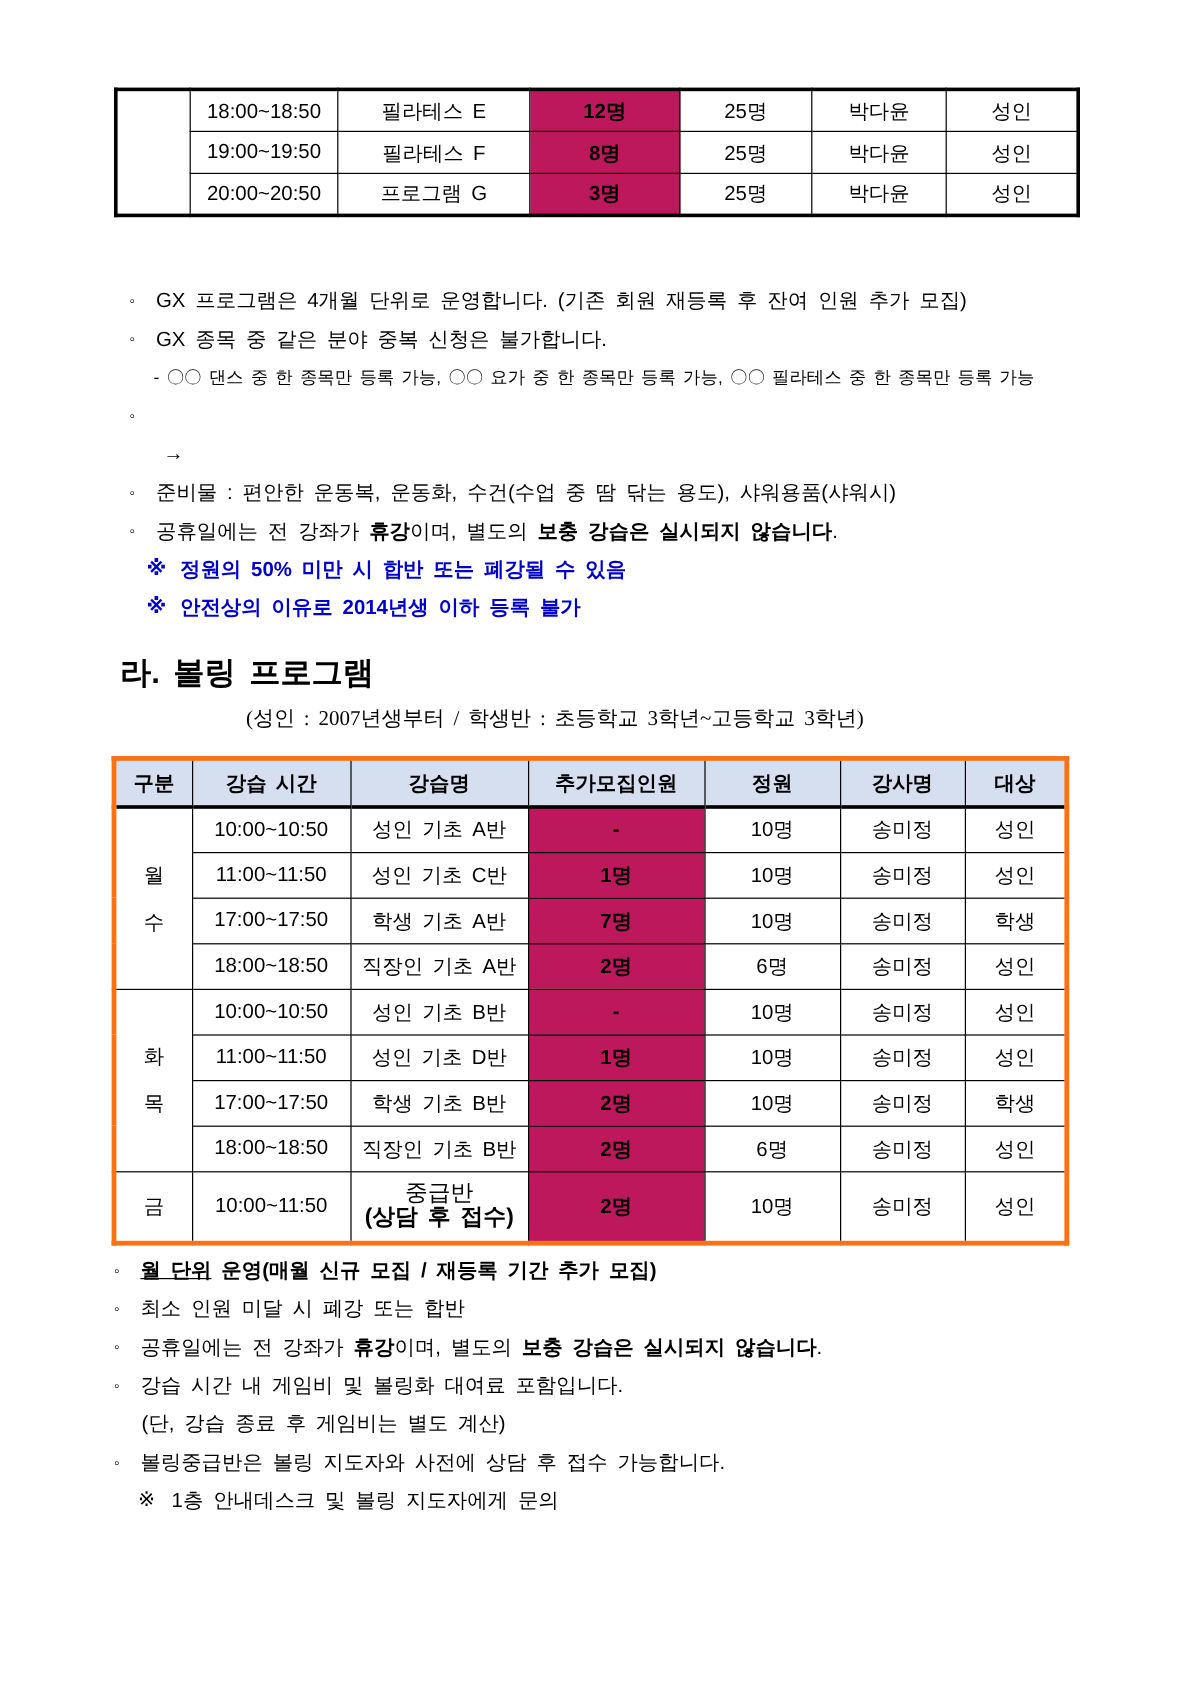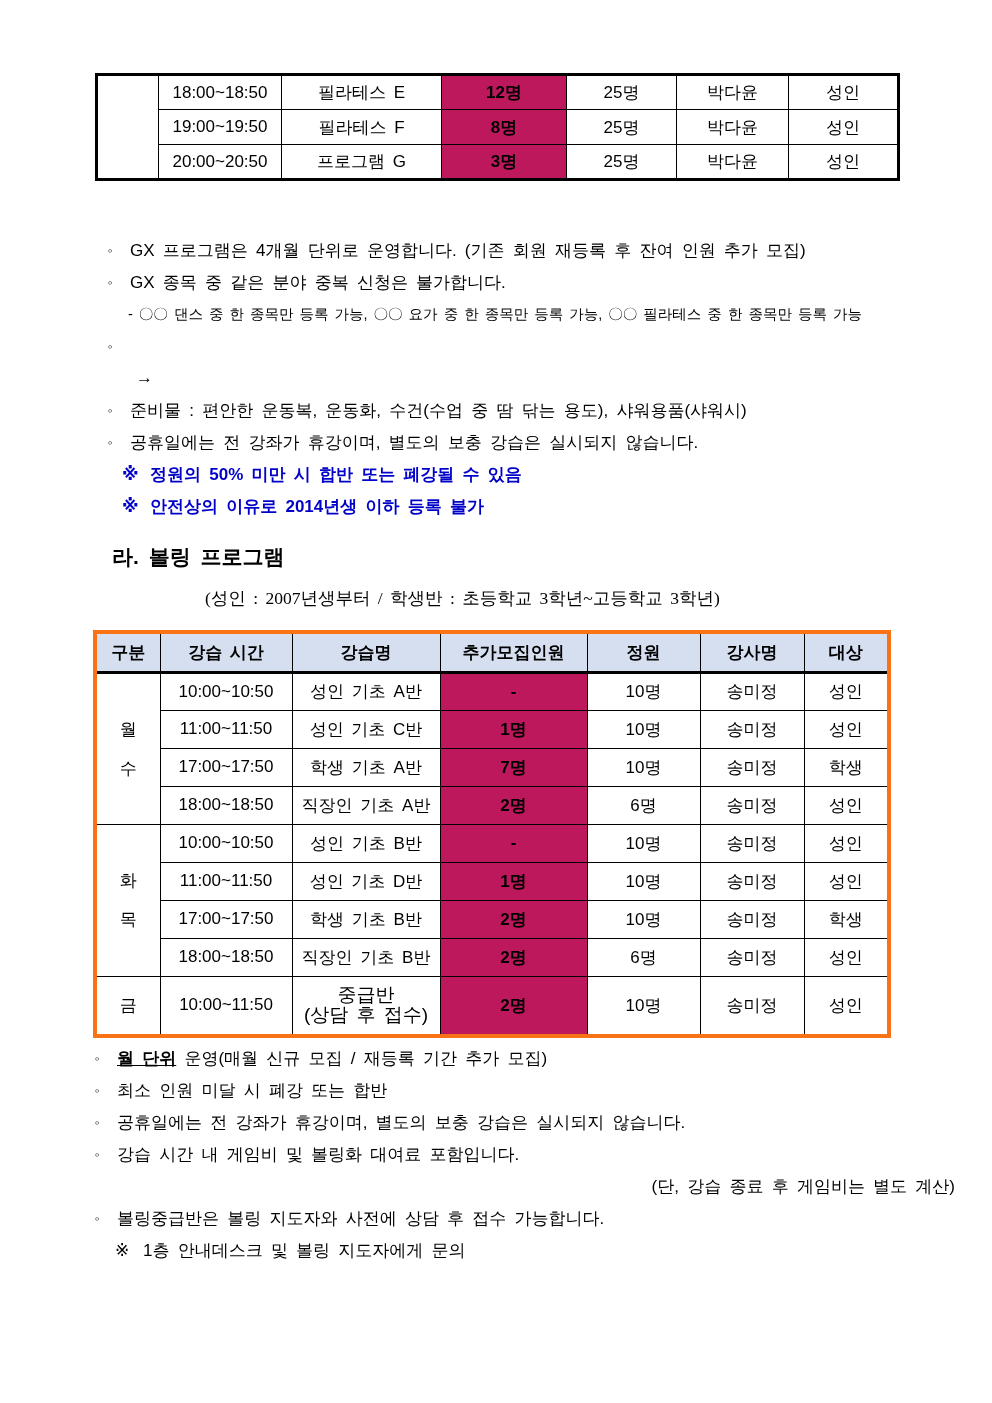--- a/index.html
+++ b/index.html
@@ -24,30 +24,30 @@
   .ycell { background: #be185d; font-weight: bold; font-size: 18.5px; }
 
   
   .notes { position: absolute; font-size: 17px; }
   .line { height: 32px; display: flex; align-items: center; white-space: pre; word-spacing: 3.5px; }
   .mk { display: inline-block; width: 22px; flex: 0 0 22px; font-size: 13px; }
   .mk.star { font-size: 17px; width: 28px; flex: 0 0 28px; font-weight: bold; }
   .mk.arrow { font-size: 17px; width: 28px; flex: 0 0 28px; }
   .line.sub { font-size: 14.5px; padding-left: 20px; word-spacing: 2px; }
   .line.indent1 { padding-left: 28px; }
-  .line.indent2 { padding-left: 23px; justify-content: flex-end; }
+  .line.indent2 { padding-left: 23px; }
   .line.warn { color: #0000c8; font-weight: bold; padding-left: 14px; }
-  .b { font-weight: normal; }
+  .b { font-weight: bold; }
   .red-u { color: #000000; font-weight: bold; text-decoration: underline; }
 
   #gx-notes { left: 108px; top: 234px; width: 830px; }
   #bowling-notes { left: 95px; top: 1042px; width: 860px; }
 
   
-  #bowling-title { position: absolute; left: 112px; top: 543px; font-size: 21px; font-weight: bold; word-spacing: 4px; }
+  #bowling-title { position: absolute; left: 100px; top: 543px; font-size: 26px; font-weight: bold; word-spacing: 4px; }
   #bowling-subtitle { position: absolute; left: 205px; top: 586px; font-size: 17.5px; word-spacing: 3px; font-family: Liberation Serif, serif; }
 
   
   .btable { position: absolute; left: 93px; top: 630px; border: 4px solid #f97316; }
   .btable th, .btable td {
     border: 1.5px solid #000;
     text-align: center; vertical-align: middle;
     font-size: 17px; word-spacing: 3px; padding: 0;
   }
   .btable thead th {

